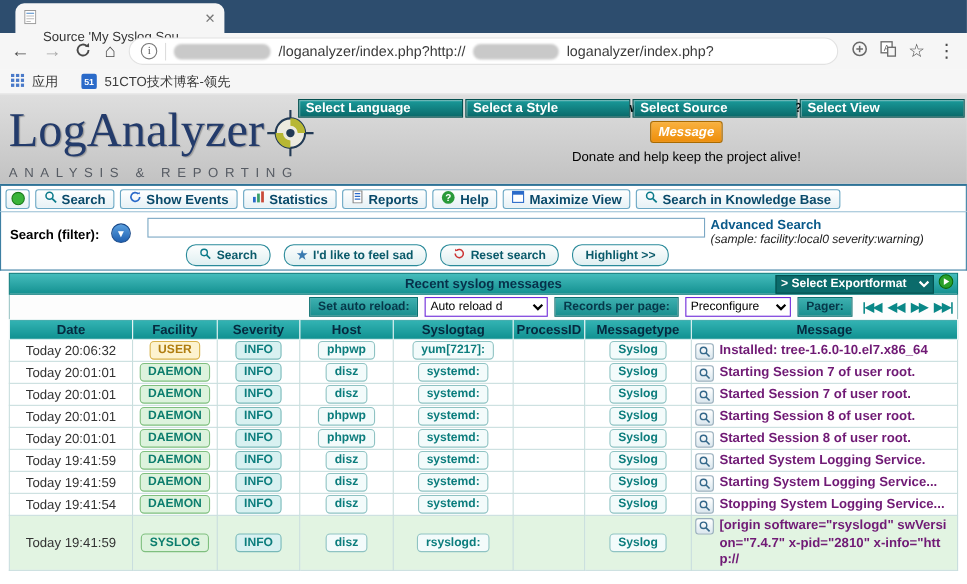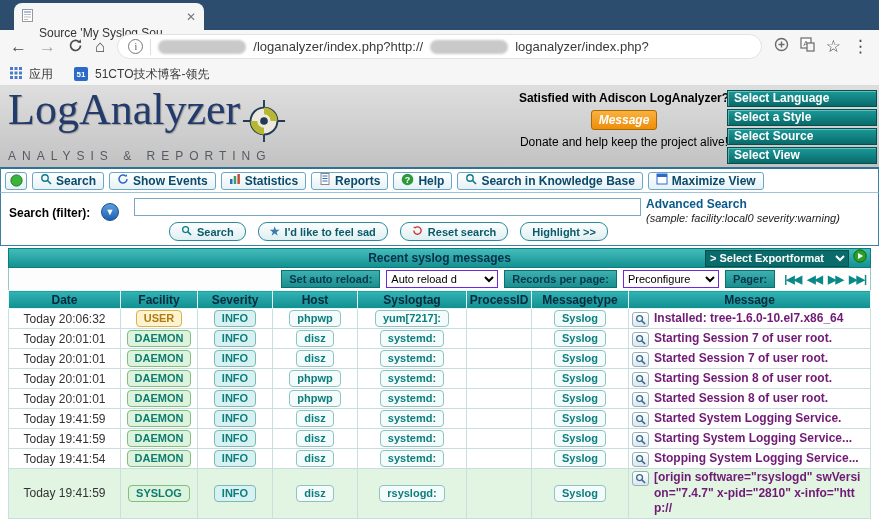--- a/index.html
+++ b/index.html
@@ -24,31 +24,31 @@
   .redacted { height:14px; background:#c9c9c9; border-radius:7px; filter:blur(1.2px); }
   .navbar-right { display:flex; align-items:center; gap:11px; }
   .bookmarksbar { height:23px; background:#f6f6f6; border-bottom:1px solid #dcdcdc;
                   display:flex; align-items:center; padding:0 10px; gap:7px; font-size:12px; color:#3a3a3a; }
   .favicon51 { width:14px; height:14px; background:#2a6ac9; color:#fff; font-size:8px; font-weight:bold;
                display:flex; align-items:center; justify-content:center; border-radius:2px; margin-left:14px; }
 
   
   .la-header { height:81px; background:linear-gradient(#dedede,#c2c2c2); position:relative; }
   .logo-block { position:absolute; left:8px; top:2px; }
-  .logo-row { display:flex; align-items:flex-start; }
+  .logo-row { display:flex; align-items:center; }
   .logo-text { font-family:"Liberation Serif",serif; font-size:44px; color:#233b6b;
                text-shadow:1px 1px 1px #9a9a9a; line-height:1.0; }
   .logo-subtitle { font-size:12px; letter-spacing:6px; color:#565b63; margin-top:1px; }
   .crosshair { margin-left:2px; margin-top:10px; }
   .donate-block { position:absolute; left:498px; top:5px; width:252px; text-align:center; font-size:12px; color:#000; }
   .satisfied { font-weight:bold; }
   .donate-btn { margin:5px auto 5px; width:66px; height:20px; background:linear-gradient(#f9b13f,#ee8e0a);
                 border:1px solid #a96a00; border-radius:3px; color:#fff; font-weight:bold; font-style:italic;
                 font-size:12px; line-height:18px; text-align:center; }
-  .hdr-selects { position:absolute; right:2px; top:4px; display:flex; flex-direction:column; gap:2px; }
+  .hdr-selects { position:absolute; right:2px; top:4px; display:flex; gap:2px; }
   .hdr-select-btn { width:150px; height:17px; background:linear-gradient(#1a9a9a,#0a6a6a); color:#fff;
                     font-weight:bold; font-size:12px; line-height:15px; padding-left:6px;
                     border:1px solid #04504f; box-shadow:inset 1px 1px 0 rgba(255,255,255,.35); }
 
   
   .menubar { background:#fff; border:1px solid #3d7fa3; border-top:2px solid #2e7296; border-bottom:none;
              display:flex; align-items:center; gap:5px; padding:0 4px; height:25px; }
   .menubtn { display:inline-flex; align-items:center; gap:4px; border:1px solid #6aa7c4; border-radius:3px;
              background:linear-gradient(#ffffff,#e6f1f6); padding:0 7px; font-size:12px; font-weight:bold;
              color:#0a4a6a; height:18px; white-space:nowrap; }
@@ -243,31 +243,31 @@
     </span>
   <span class="menubtn">
       <span><svg width="13" height="13" viewBox="0 0 13 13">
           <circle cx="6.5" cy="6.5" r="5.8" fill="#2a9a3a"></circle>
           <text x="6.5" y="9.6" text-anchor="middle" font-size="9" fill="#fff" font-family="sans-serif" font-weight="bold">?</text>
         </svg></span>
       <span>Help</span>
     </span>
   <span class="menubtn">
       <span><svg width="12" height="12" viewBox="0 0 12 12">
+          <rect x="1" y="1" width="10" height="10" fill="#fff" stroke="#2a6ac9"></rect>
+          <rect x="1" y="1" width="10" height="3" fill="#2a6ac9"></rect>
+        </svg></span>
+      <span>Maximize View</span>
+    </span>
+  <span class="menubtn">
+      <span><svg width="12" height="12" viewBox="0 0 12 12">
           <circle cx="5" cy="5" r="3.2" fill="none" stroke="#0a7a8a" stroke-width="1.4"></circle>
           <line x1="7.5" y1="7.5" x2="11" y2="11" stroke="#0a7a8a" stroke-width="1.6"></line>
         </svg></span>
       <span>Search in Knowledge Base</span>
-    </span>
-  <span class="menubtn">
-      <span><svg width="12" height="12" viewBox="0 0 12 12">
-          <rect x="1" y="1" width="10" height="10" fill="#fff" stroke="#2a6ac9"></rect>
-          <rect x="1" y="1" width="10" height="3" fill="#2a6ac9"></rect>
-        </svg></span>
-      <span>Maximize View</span>
     </span>
 </div>
 
 <div class="searchrow">
   <span class="search-label">Search (filter):</span>
   <span class="dd-circle">
       <span>▼</span>
     </span>
   <input class="search-input" type="text" value="" style="">
   <span class="adv-link">Advanced Search</span>

